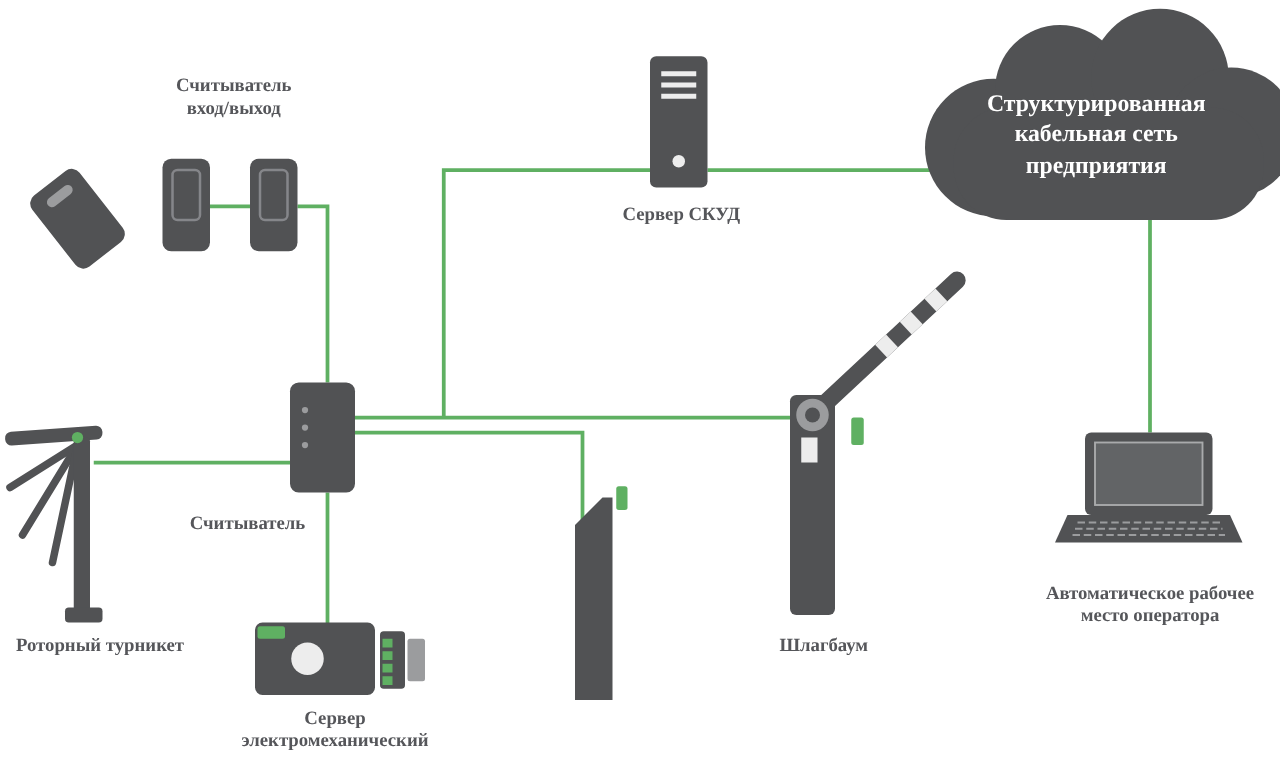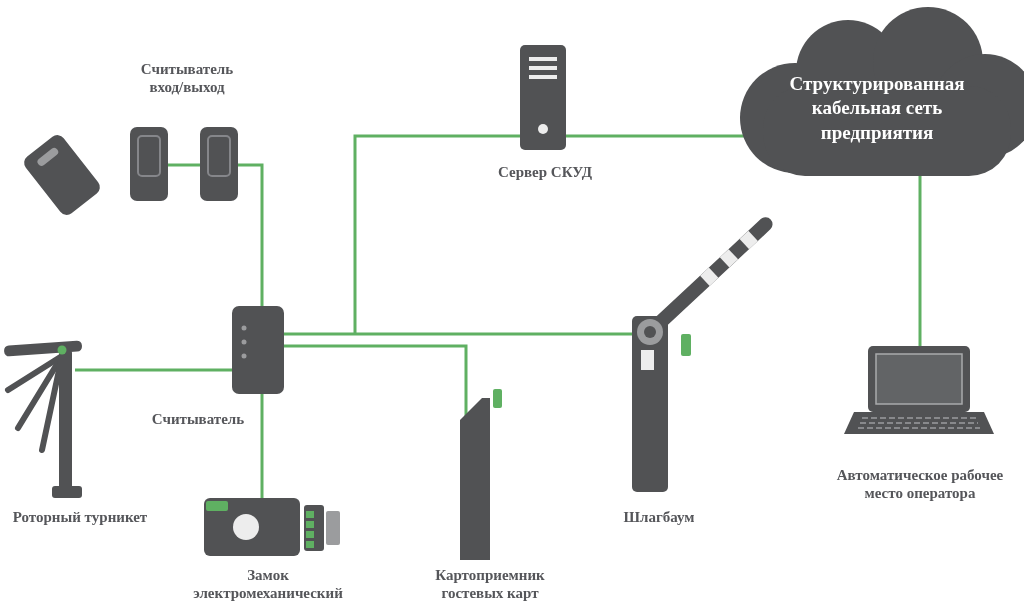--- a/index.html
+++ b/index.html
@@ -146,24 +146,22 @@
   <div class="label" style="left:475px;top:163px;width:140px;text-align:center;">Сервер СКУД</div>
 
   <div class="label label-cloud" style="left:777px;top:72px;width:200px;">Структурированная
 кабельная сеть
 предприятия</div>
 
   <div class="label" style="left:128px;top:410px;width:140px;">Считыватель</div>
 
   <div class="label" style="left:-5px;top:508px;width:170px;">Роторный турникет</div>
 
-  <div class="label" style="left:168px;top:566px;width:200px;">Замок
+  <div class="label" style="left:168px;top:566px;width:200px;">Сервер
 электромеханический</div>
 
-  <div class="label" style="left:410px;top:566px;width:160px;">Картоприемник
-гостевых карт</div>
 
   <div class="label" style="left:599px;top:508px;width:120px;">Шлагбаум</div>
 
   <div class="label" style="left:805px;top:466px;width:230px;">Автоматическое рабочее
 место оператора</div>
 
 </div>
 
 </body></html>

